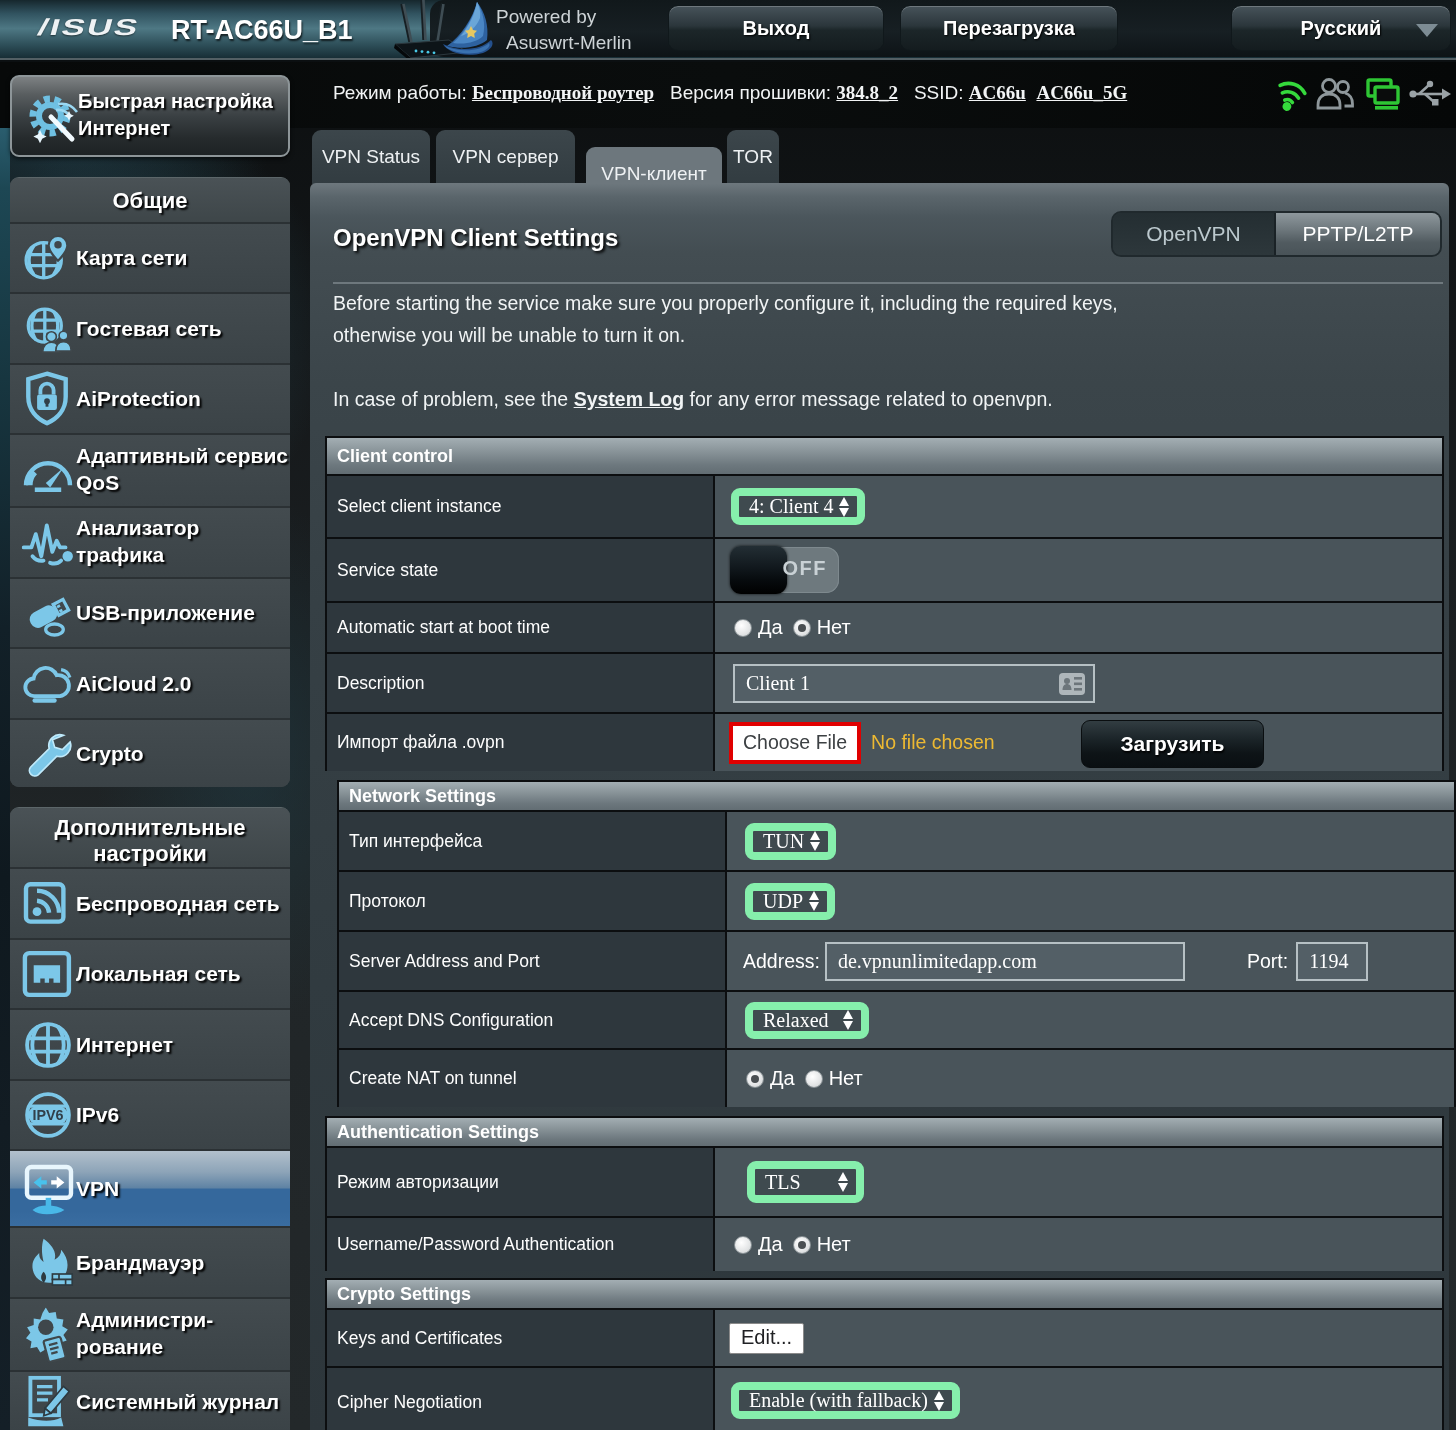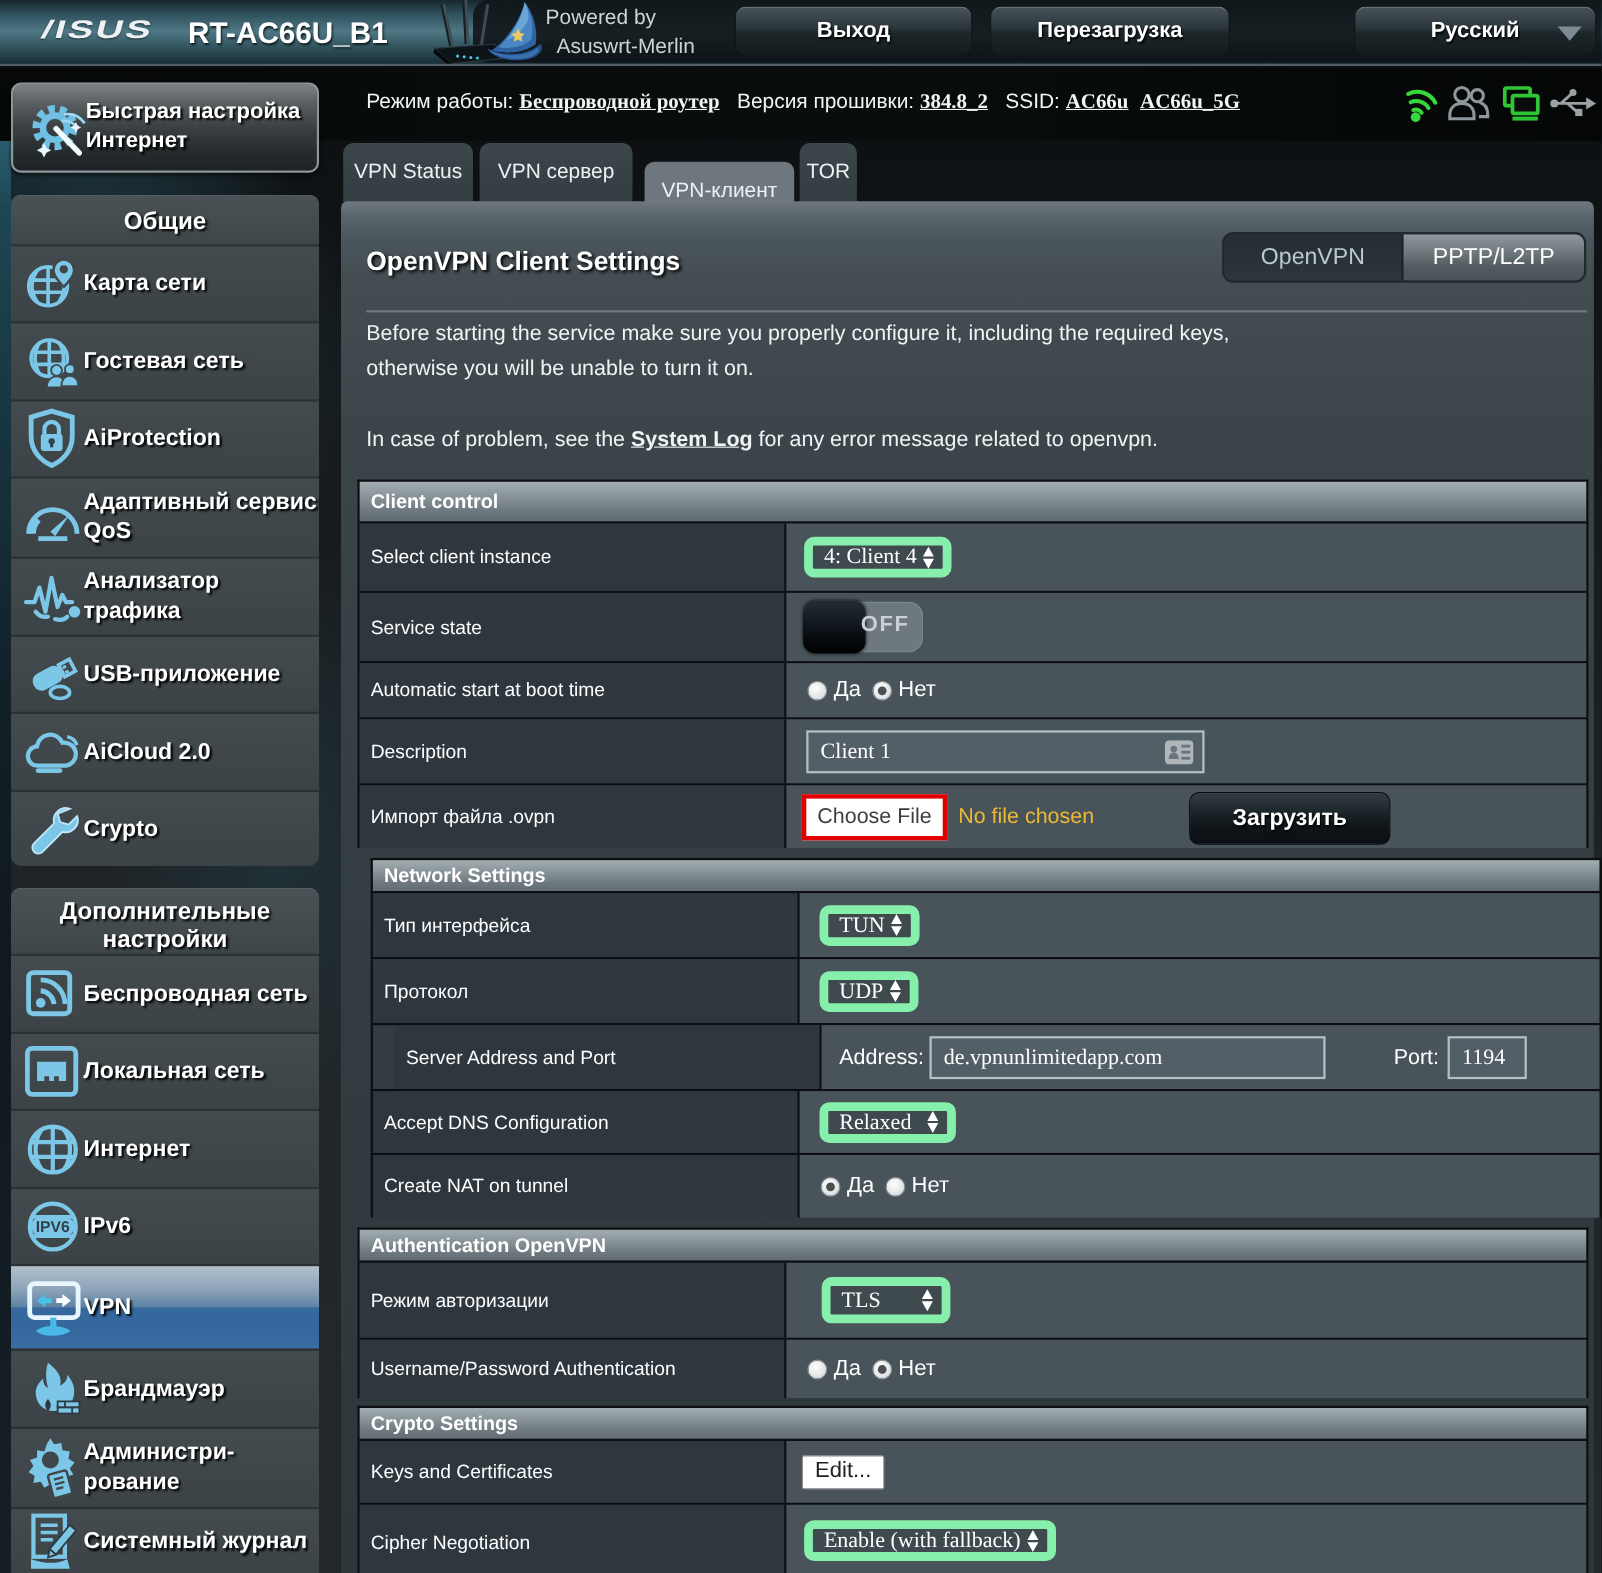--- a/index.html
+++ b/index.html
@@ -440,21 +440,21 @@
         <div class="val">
       <span class="sel" style="margin-left:18px;">TUN<span class="arr"></span></span>
         </div>
       </div>
     <div class="trow" style="height:60px;">
         <div class="lab">Протокол</div>
         <div class="val">
       <span class="sel" style="margin-left:18px;">UDP<span class="arr"></span></span>
         </div>
       </div>
-    <div class="trow" style="height:60px;padding-left:20px;">
+    <div class="trow" style="height:60px;">
         <div class="lab">Server Address and Port</div>
         <div class="val">
       <span style="color:#fff;font-size:19.5px;margin-left:16px;">Address:</span>
       <span class="inp" style="margin-left:5px;width:360px;height:39px;">de.vpnunlimitedapp.com</span>
       <span style="color:#fff;font-size:19.5px;margin-left:62px;">Port:</span>
       <span class="inp" style="margin-left:8px;width:72px;height:39px;">1194</span>
         </div>
       </div>
     <div class="trow" style="height:58px;">
         <div class="lab">Accept DNS Configuration</div>
@@ -467,21 +467,21 @@
         <div class="val">
       <span class="radio on" style="margin-left:19px;"></span>
           <span class="rlabel">Да</span>
           <span class="radio"></span>
           <span class="rlabel">Нет</span>
         </div>
       </div>
   </div>
 
   <div class="tbl" style="top:933px;">
-    <div class="th">Authentication OpenVPN</div>
+    <div class="th">Authentication Settings</div>
     <div class="trow" style="height:70px;">
         <div class="lab">Режим авторизации</div>
         <div class="val">
       <span class="sel" style="margin-left:32px;width:117px;height:42px;justify-content:space-between;">TLS<span class="arr"></span></span>
         </div>
       </div>
     <div class="trow" style="height:55px;">
         <div class="lab">Username/Password Authentication</div>
         <div class="val">
       <span class="radio" style="margin-left:19px;"></span>

